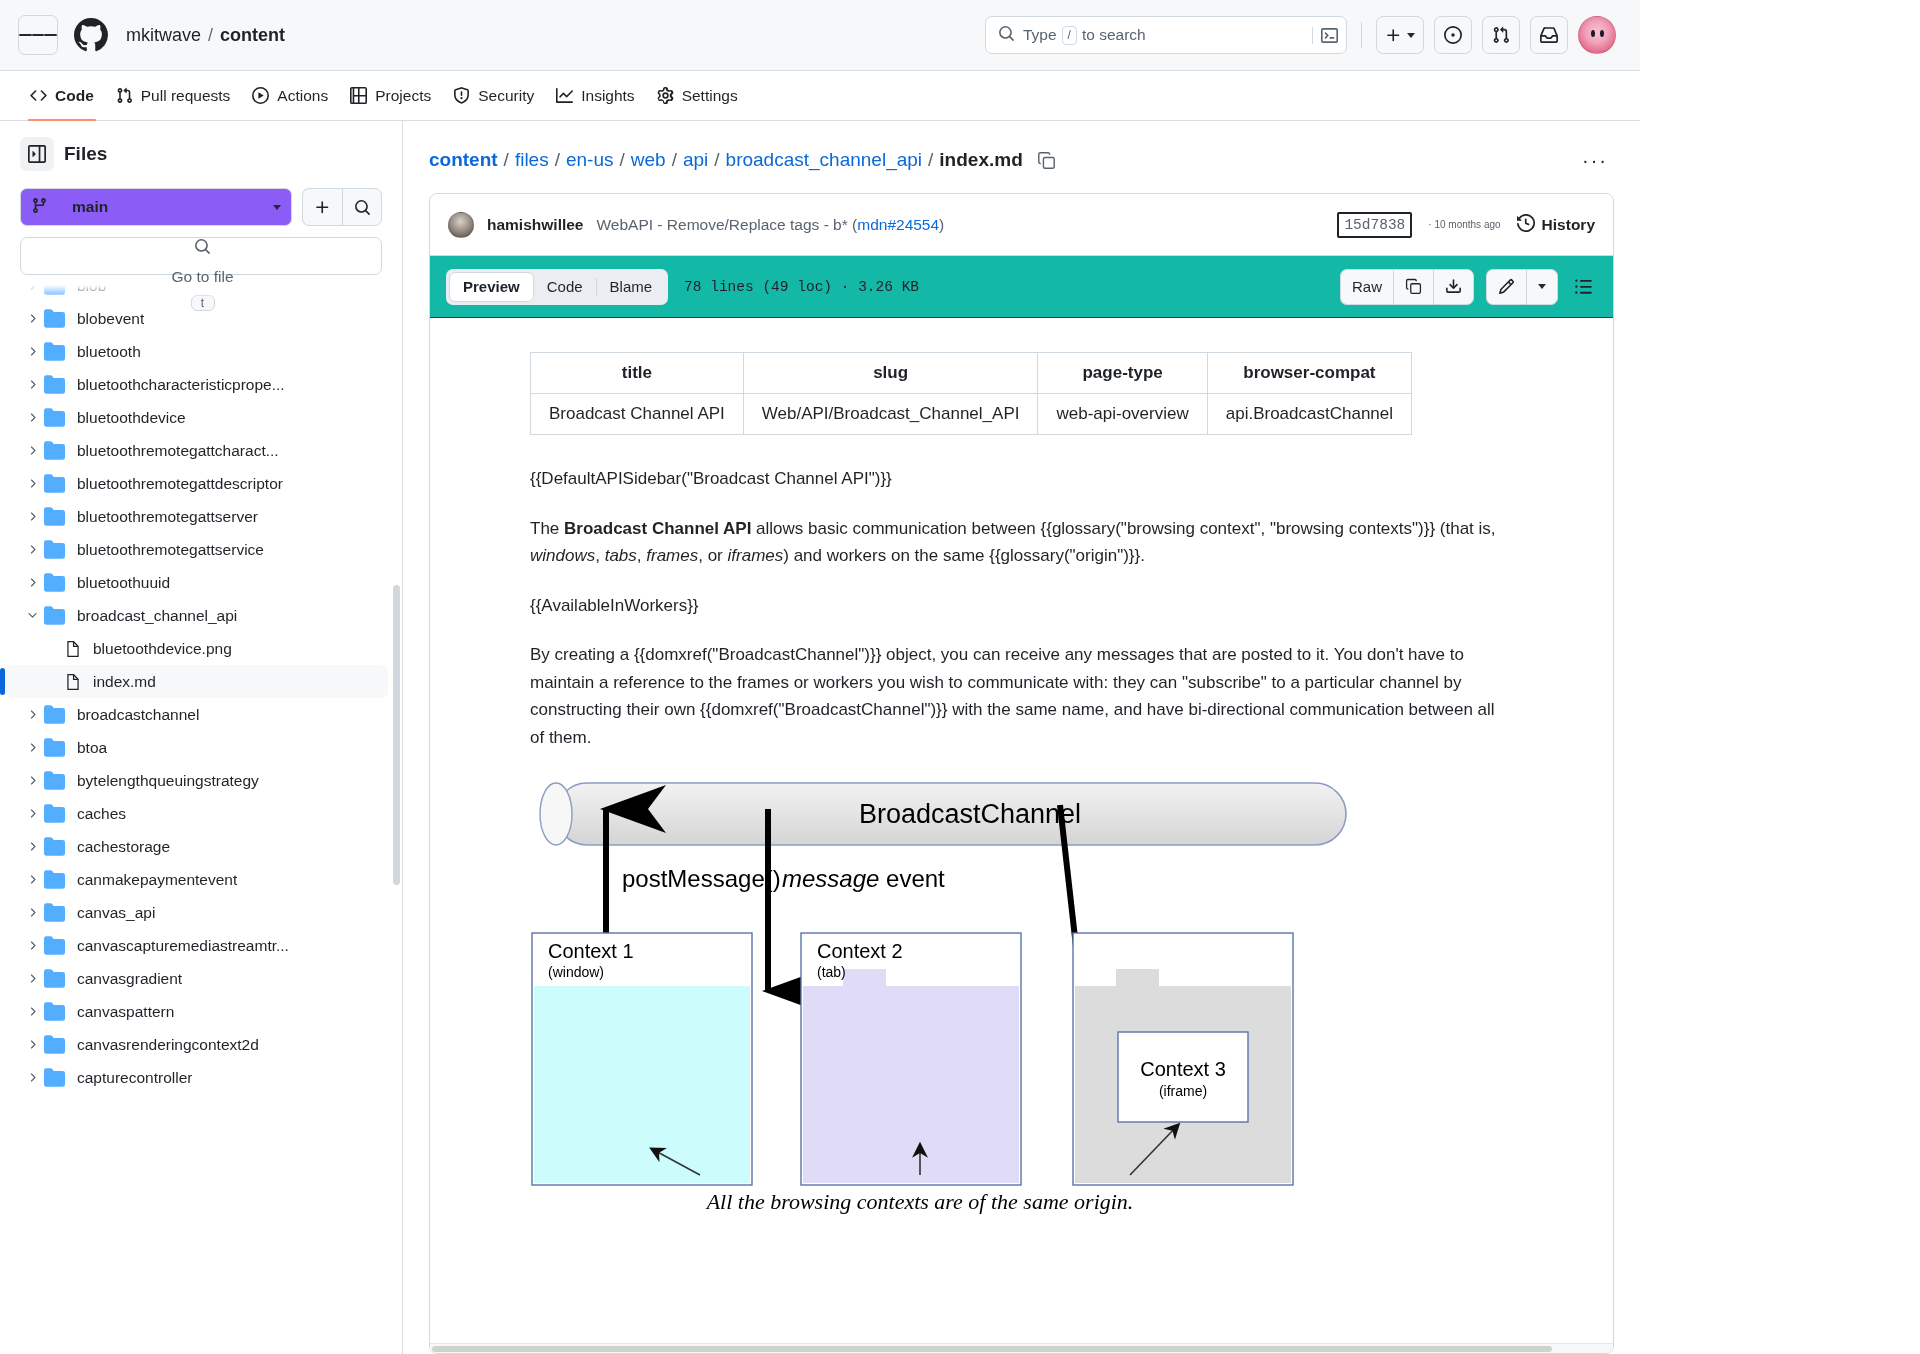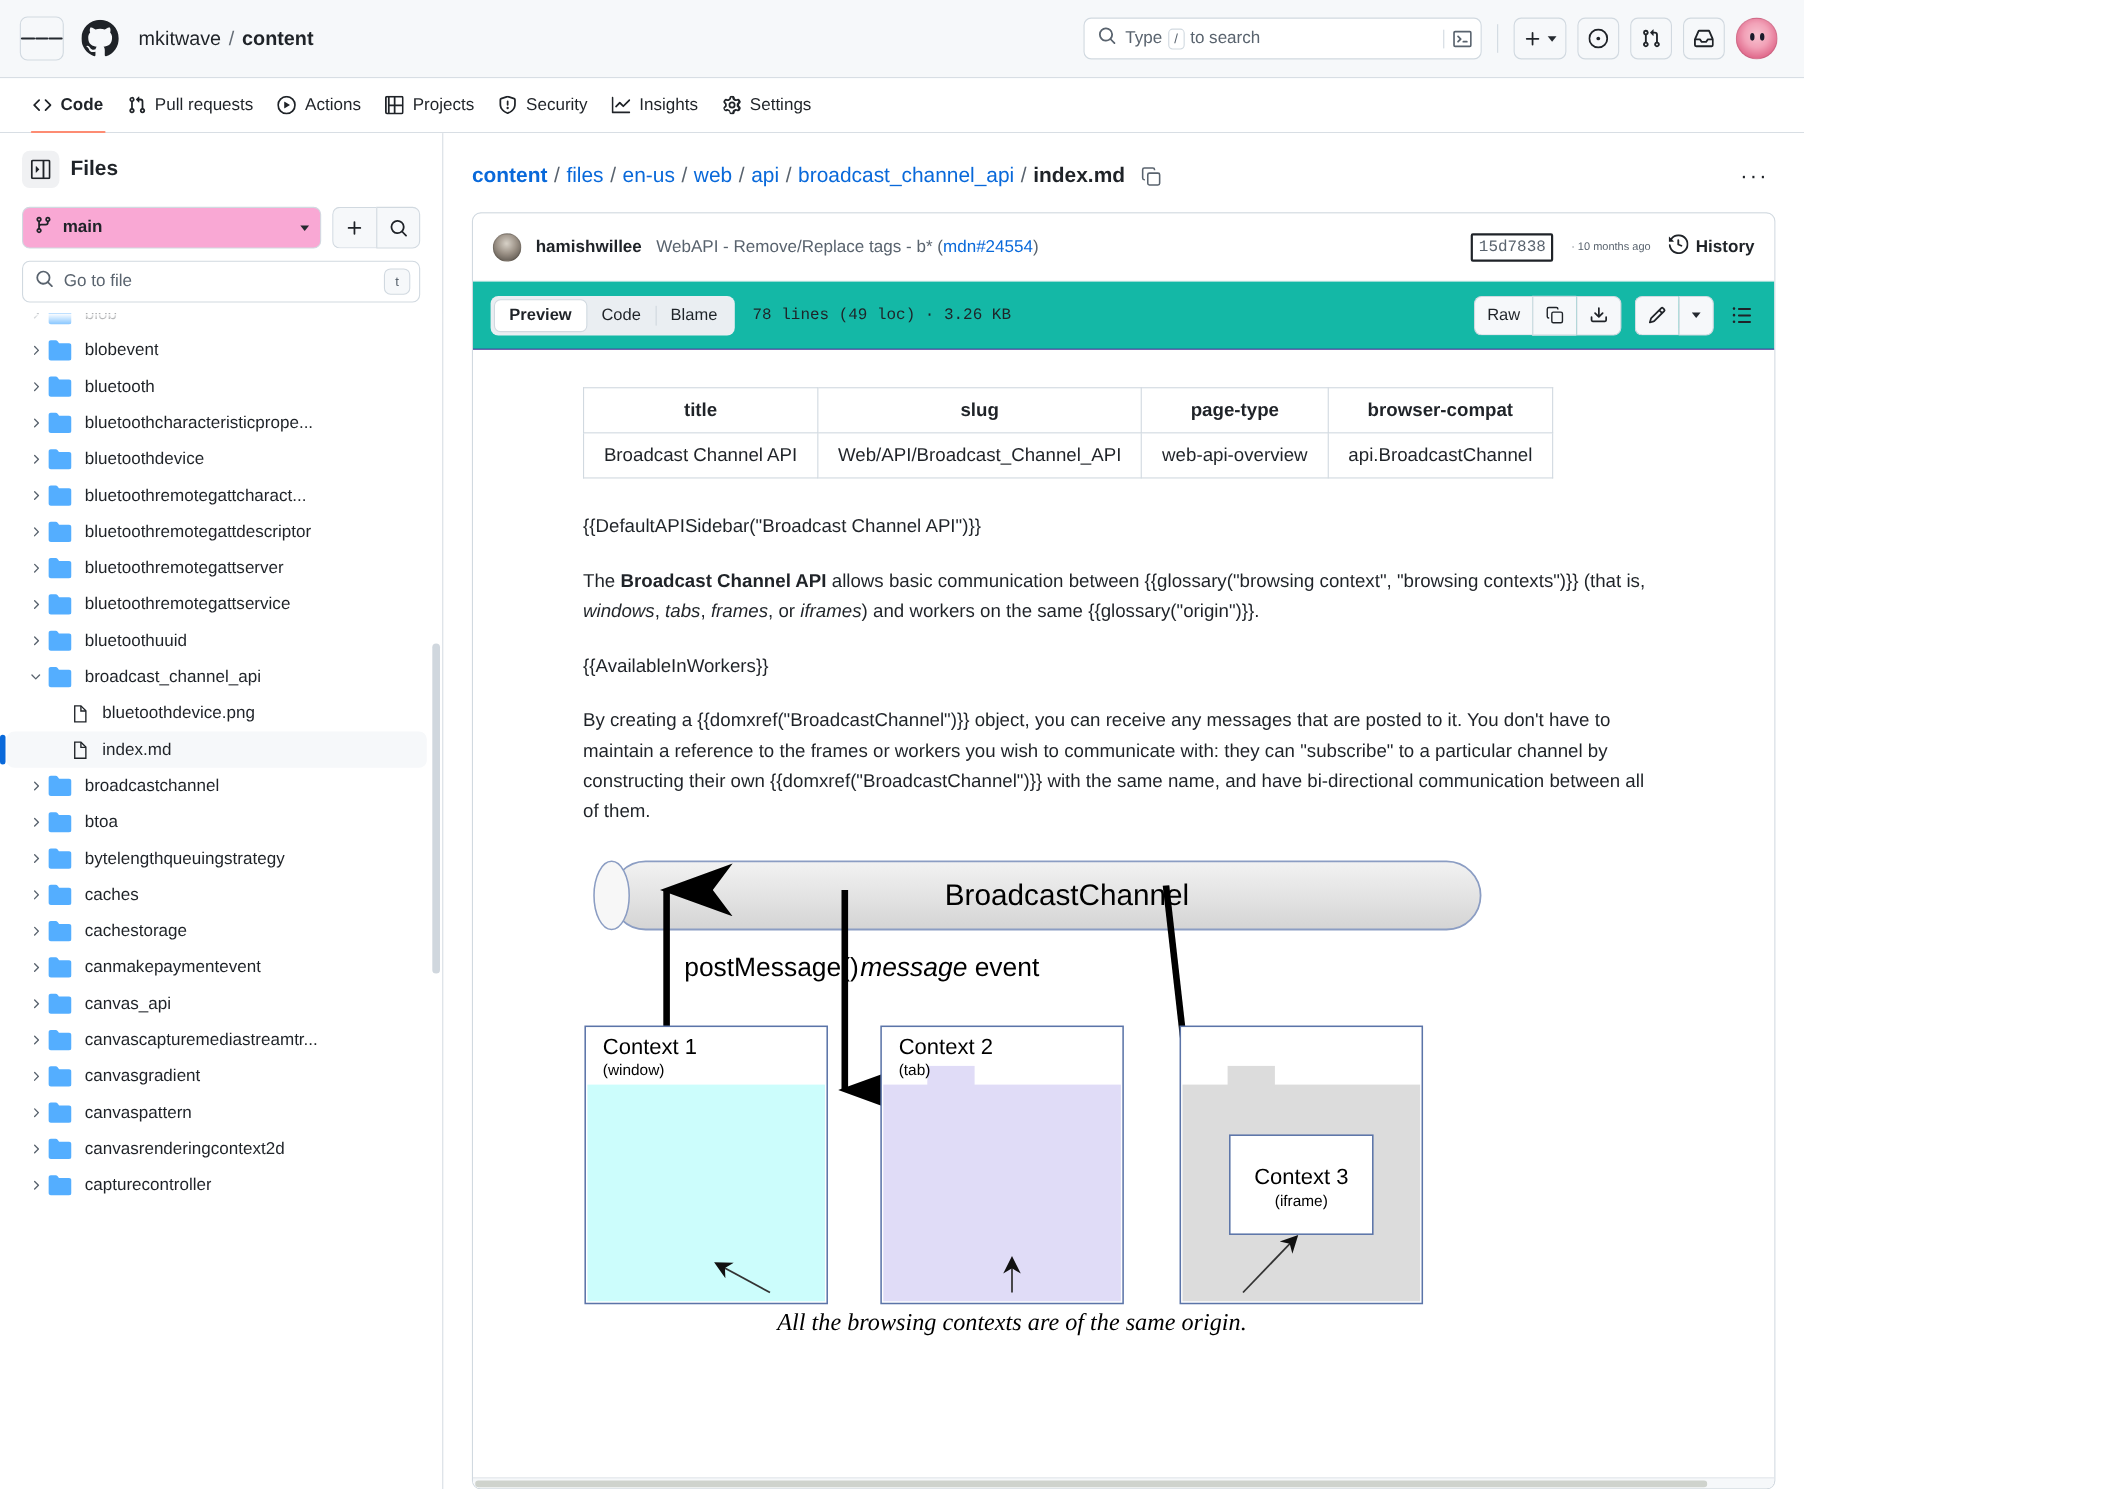--- a/index.html
+++ b/index.html
@@ -130,35 +130,35 @@
   .sb-head { padding: 16px 20px 0 20px; }
   .sb-title-row { display: flex; align-items: center; gap: 10px; }
   .sb-collapse {
     width: 34px; height: 34px; border-radius: 7px; background: #f0f1f3;
     display: flex; align-items: center; justify-content: center; cursor: pointer;
   }
   .sb-title { font-size: 19px; font-weight: 700; }
   .sb-controls { display: flex; gap: 10px; margin-top: 17px; }
   .branchbtn {
     flex: 1 1 auto; height: 38px;
-    border: 1px solid #d1d9e0; border-radius: 7px; background: #f9a8d4;
-    display: flex; align-items: center; padding: 0 10px; gap: 9px; cursor: pointer;
+    border: 1px solid #d1d9e0; border-radius: 7px; background: #8b5cf6;
+    display: flex; align-items: center; padding: 0 10px; gap: 24px; cursor: pointer;
   }
   .branchbtn .bname { font-size: 15.5px; font-weight: 600; flex: 1; }
   .sb-btn-group { display: flex; }
   .sb-btn-group .gbtn {
     width: 40px; height: 38px; border: 1px solid #d1d9e0; background: #f6f8fa;
     display: flex; align-items: center; justify-content: center; cursor: pointer;
   }
   .sb-btn-group .gbtn:first-child { border-radius: 7px 0 0 7px; border-right: none; }
   .sb-btn-group .gbtn:last-child  { border-radius: 0 7px 7px 0; }
   .gotofile {
     margin-top: 11px; height: 38px;
     border: 1px solid #d1d9e0; border-radius: 7px; background: #ffffff;
-    display: flex; align-items: center; padding: 0 8px 0 11px; gap: 9px; cursor: text;
+    display: flex; align-items: center; padding: 0 8px 0 11px; gap: 9px; cursor: text; flex-direction: column;
   }
   .gotofile .ph { color: #59636e; font-size: 15.5px; flex: 1; }
   .tkey {
     border: 1px solid #d1d9e0; border-radius: 6px; background:#f6f8fa;
     font-size: 12px; color: #59636e; width: 24px; height: 24px;
     display: flex; align-items: center; justify-content: center;
   }
   .tree {
     margin-top: 10px;
     flex: 1 1 auto; overflow: hidden;

